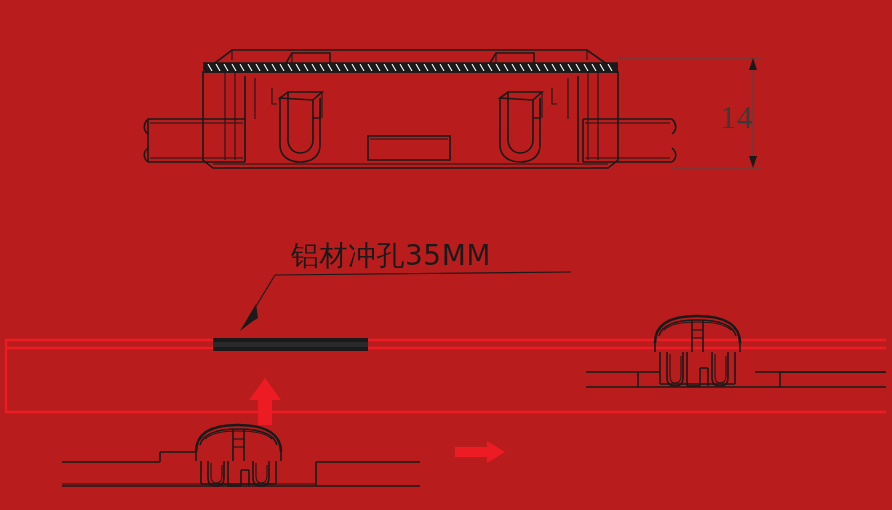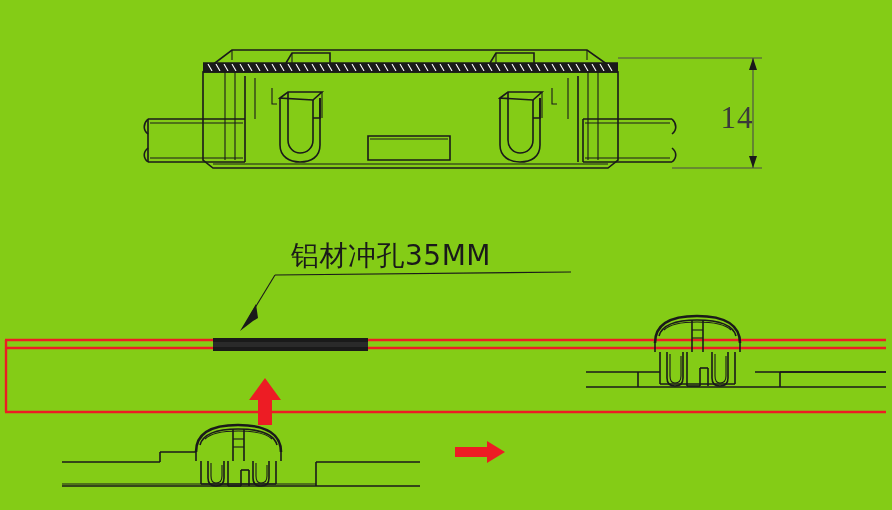--- a/index.html
+++ b/index.html
@@ -10,21 +10,21 @@
   body {
     width: 892px;
     height: 510px;
     font-family: "Liberation Serif", serif;
     overflow: hidden;
   }
   #drawing-root {
     position: relative;
     width: 892px;
     height: 510px;
-    background: #84cc16;
+    background: #b91c1c;
   }
   svg.canvas {
     position: absolute;
     top: 0;
     left: 0;
     width: 892px;
     height: 510px;
     display: block;
   }
   .ln   { stroke: #1a1a1a; fill: none; stroke-width: 1.6; stroke-linecap: butt; stroke-linejoin: miter; }

